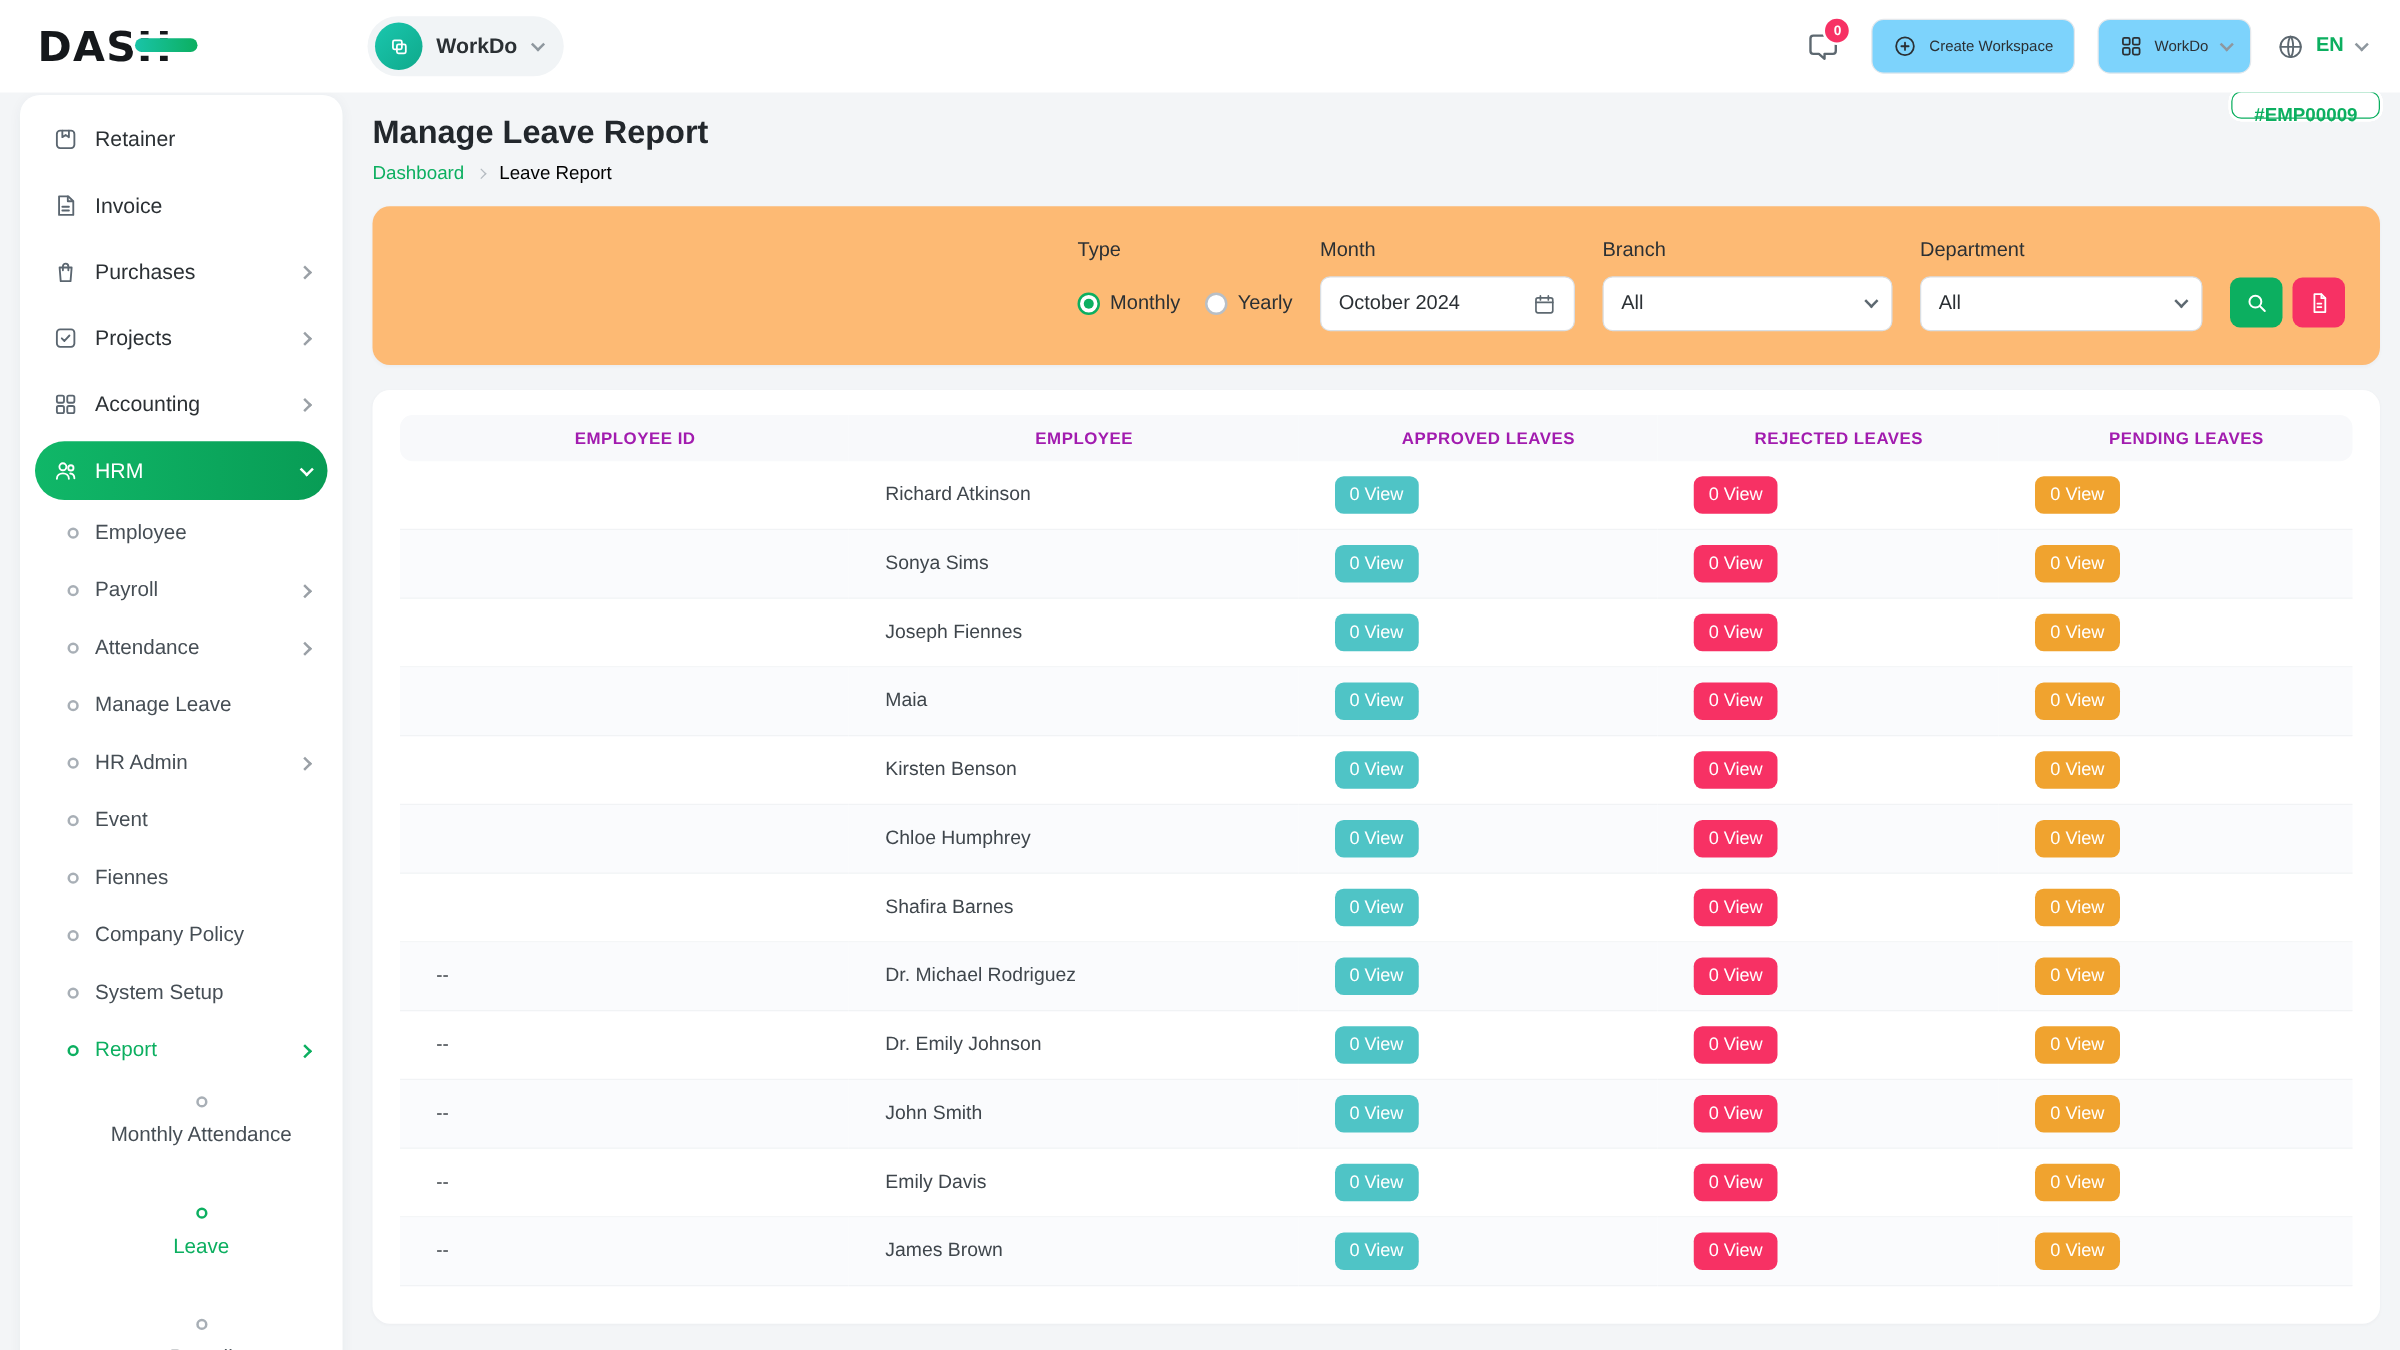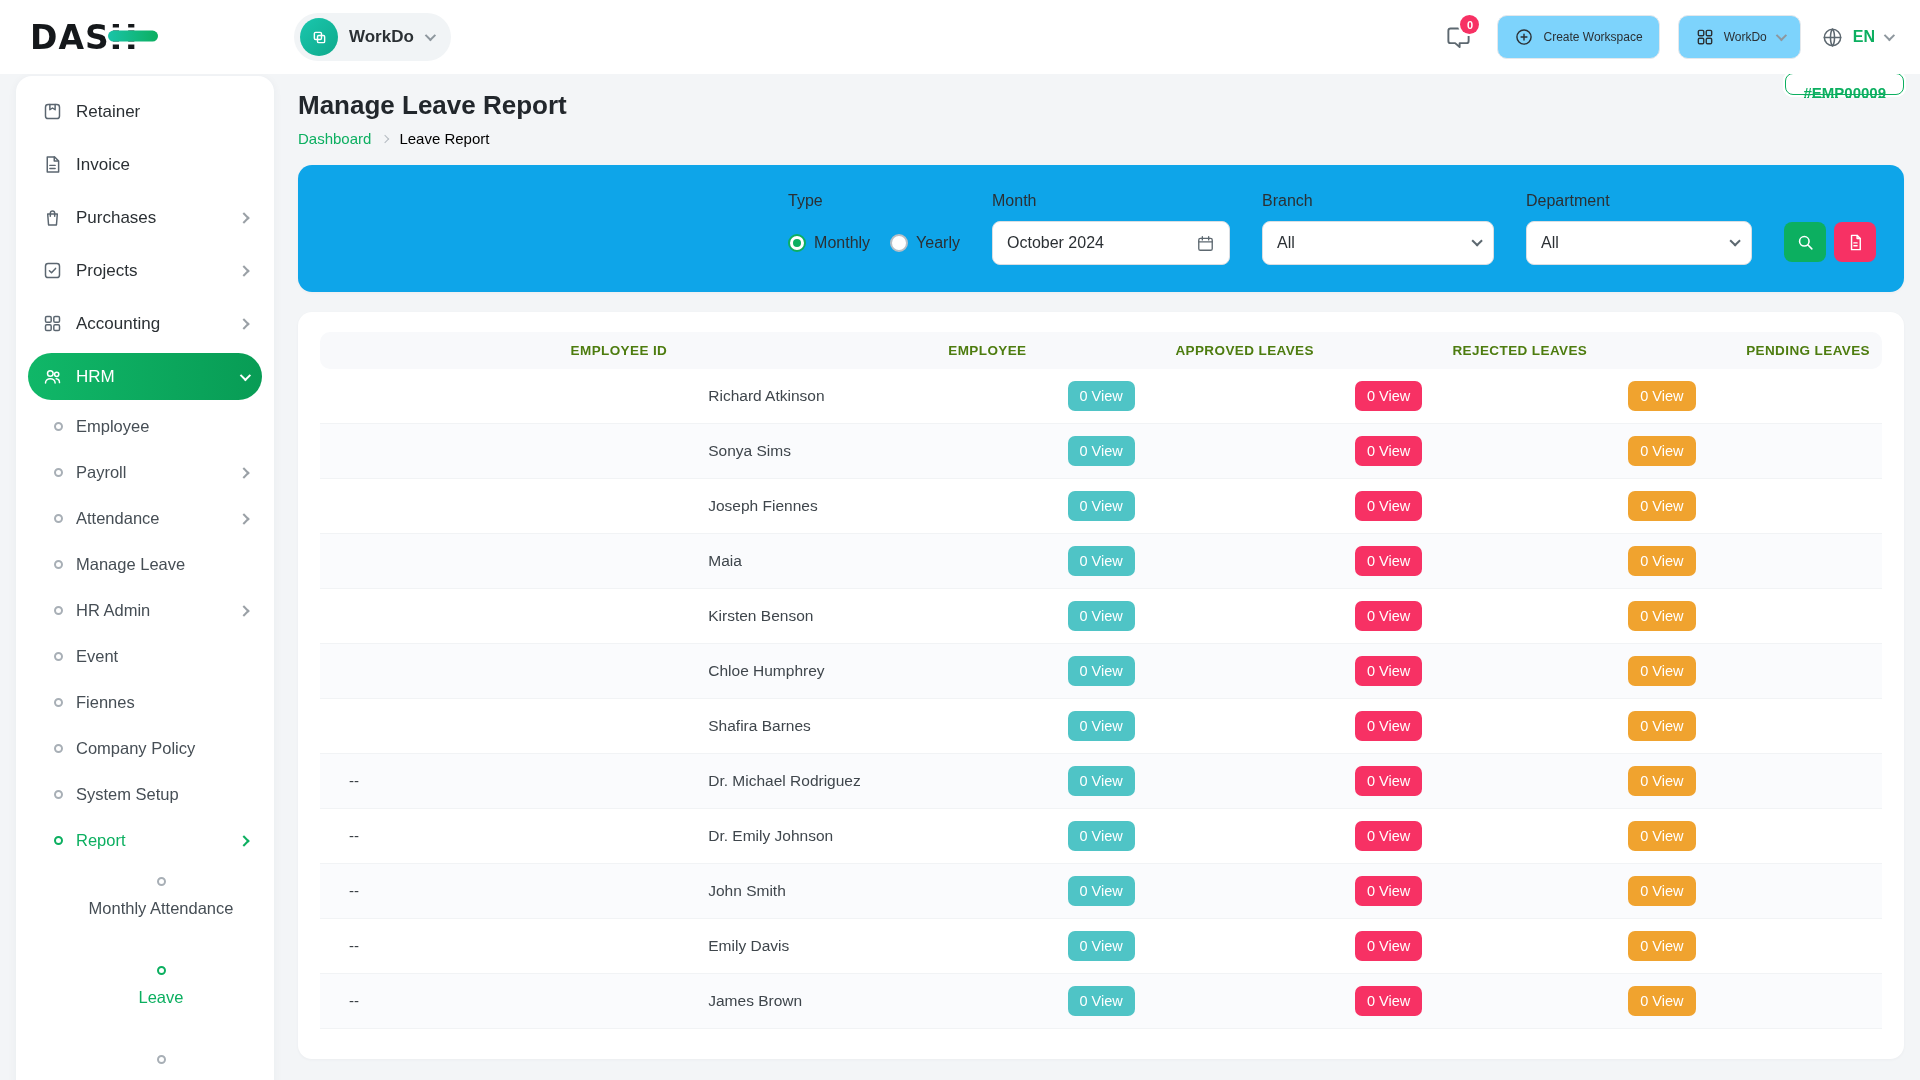--- a/index.html
+++ b/index.html
@@ -109,56 +109,56 @@
 
   
   .main { position: absolute; top: 74px; left: 298px; right: 16px; }
   .page-title { font-size: 26px; font-weight: 700; color: #22272c; margin-top: 16px; }
   .crumbs { display: flex; align-items: center; gap: 11px; margin-top: 9px; font-size: 15px; }
   .crumb-home { color: #0caf60; text-decoration: none; cursor: pointer; }
   .crumb-sep { width: 6px; height: 6px; border-right: 1.8px solid #b4bbc1; border-bottom: 1.8px solid #b4bbc1; transform: rotate(-45deg); }
   .crumb-cur { color: #000000; }
 
   .filter-card {
-    margin-top: 18px; background: #0ea5e9; border-radius: 14px;
+    margin-top: 18px; background: #fdba74; border-radius: 14px;
     padding: 27px 28px; display: flex; justify-content: flex-end;
-    gap: 32px; box-shadow: 0 1px 3px rgba(40, 60, 80, 0.04);
+    gap: 22px; box-shadow: 0 1px 3px rgba(40, 60, 80, 0.04);
   }
   .flabel { font-size: 16px; color: #2b3034; margin-bottom: 11px; }
   .radio-row { display: flex; align-items: center; gap: 20px; height: 44px; }
   .radio-opt { display: flex; align-items: flex-end; gap: 8px; font-size: 16px; cursor: pointer; }
   .radio { width: 18px; height: 18px; border-radius: 50%; border: 2px solid #b8bfc6; position: relative; display: inline-block; background: #fff; }
   .radio.checked { border-color: #0caf60; }
   .radio.checked::after { content: ""; position: absolute; inset: 3px; border-radius: 50%; background: #0caf60; }
 
   .inputbox, .selectbox {
     height: 44px; border: 1px solid #d9dee3; border-radius: 8px;
     background: #fff; display: flex; align-items: center; justify-content: space-between;
     padding: 0 14px; font-size: 16px; color: #2b3034; cursor: pointer;
   }
-  .inputbox { width: 238px; }
+  .inputbox { width: 204px; }
   .selectbox.branch { width: 232px; }
   .selectbox.dept { width: 226px; }
   .ibox-ico { width: 19px; height: 19px; color: #5d6870; }
   .ibox-ico svg { width: 100%; height: 100%; }
   .sel-caret { width: 8px; height: 8px; border-right: 2px solid #5d6870; border-bottom: 2px solid #5d6870; transform: rotate(45deg) translateY(-3px); }
 
   .fbtns { display: flex; gap: 8px; margin-top: 30px; }
   .sq { width: 42px; height: 40px; border-radius: 8px; display: flex; align-items: center; justify-content: center; color: #fff; }
   .sq svg { width: 19px; height: 19px; }
   .sq.green { background: #0caf60; }
   .sq.pink { background: #f73164; }
 
   .table-card {
     margin-top: 20px; background: #fff; border-radius: 14px;
     padding: 20px 22px 30px; box-shadow: 0 1px 3px rgba(40, 60, 80, 0.04);
   }
   table { width: 100%; border-collapse: separate; border-spacing: 0; }
   th {
-    text-align: right; background: #f8f9fb; color: #4d7c0f;
+    text-align: center; background: #f8f9fb; color: #a21caf;
     font-size: 13.5px; font-weight: 700; letter-spacing: 0.4px;
     padding: 11px 12px 11px 29px; white-space: nowrap;
   }
   th:first-child { border-radius: 10px 0 0 10px; }
   th:last-child { border-radius: 0 10px 10px 0; }
   td { padding: 12px 12px 12px 29px; border-bottom: 1px solid #f1f3f5; vertical-align: middle; }
   tbody tr:nth-child(even) td { background: #fafbfd; }
   .emp-id { font-size: 15px; color: #3a4045; }
   .emp-id.badge {
     display: inline-block; padding: 10px 17px; border: 1px solid #0caf60;

